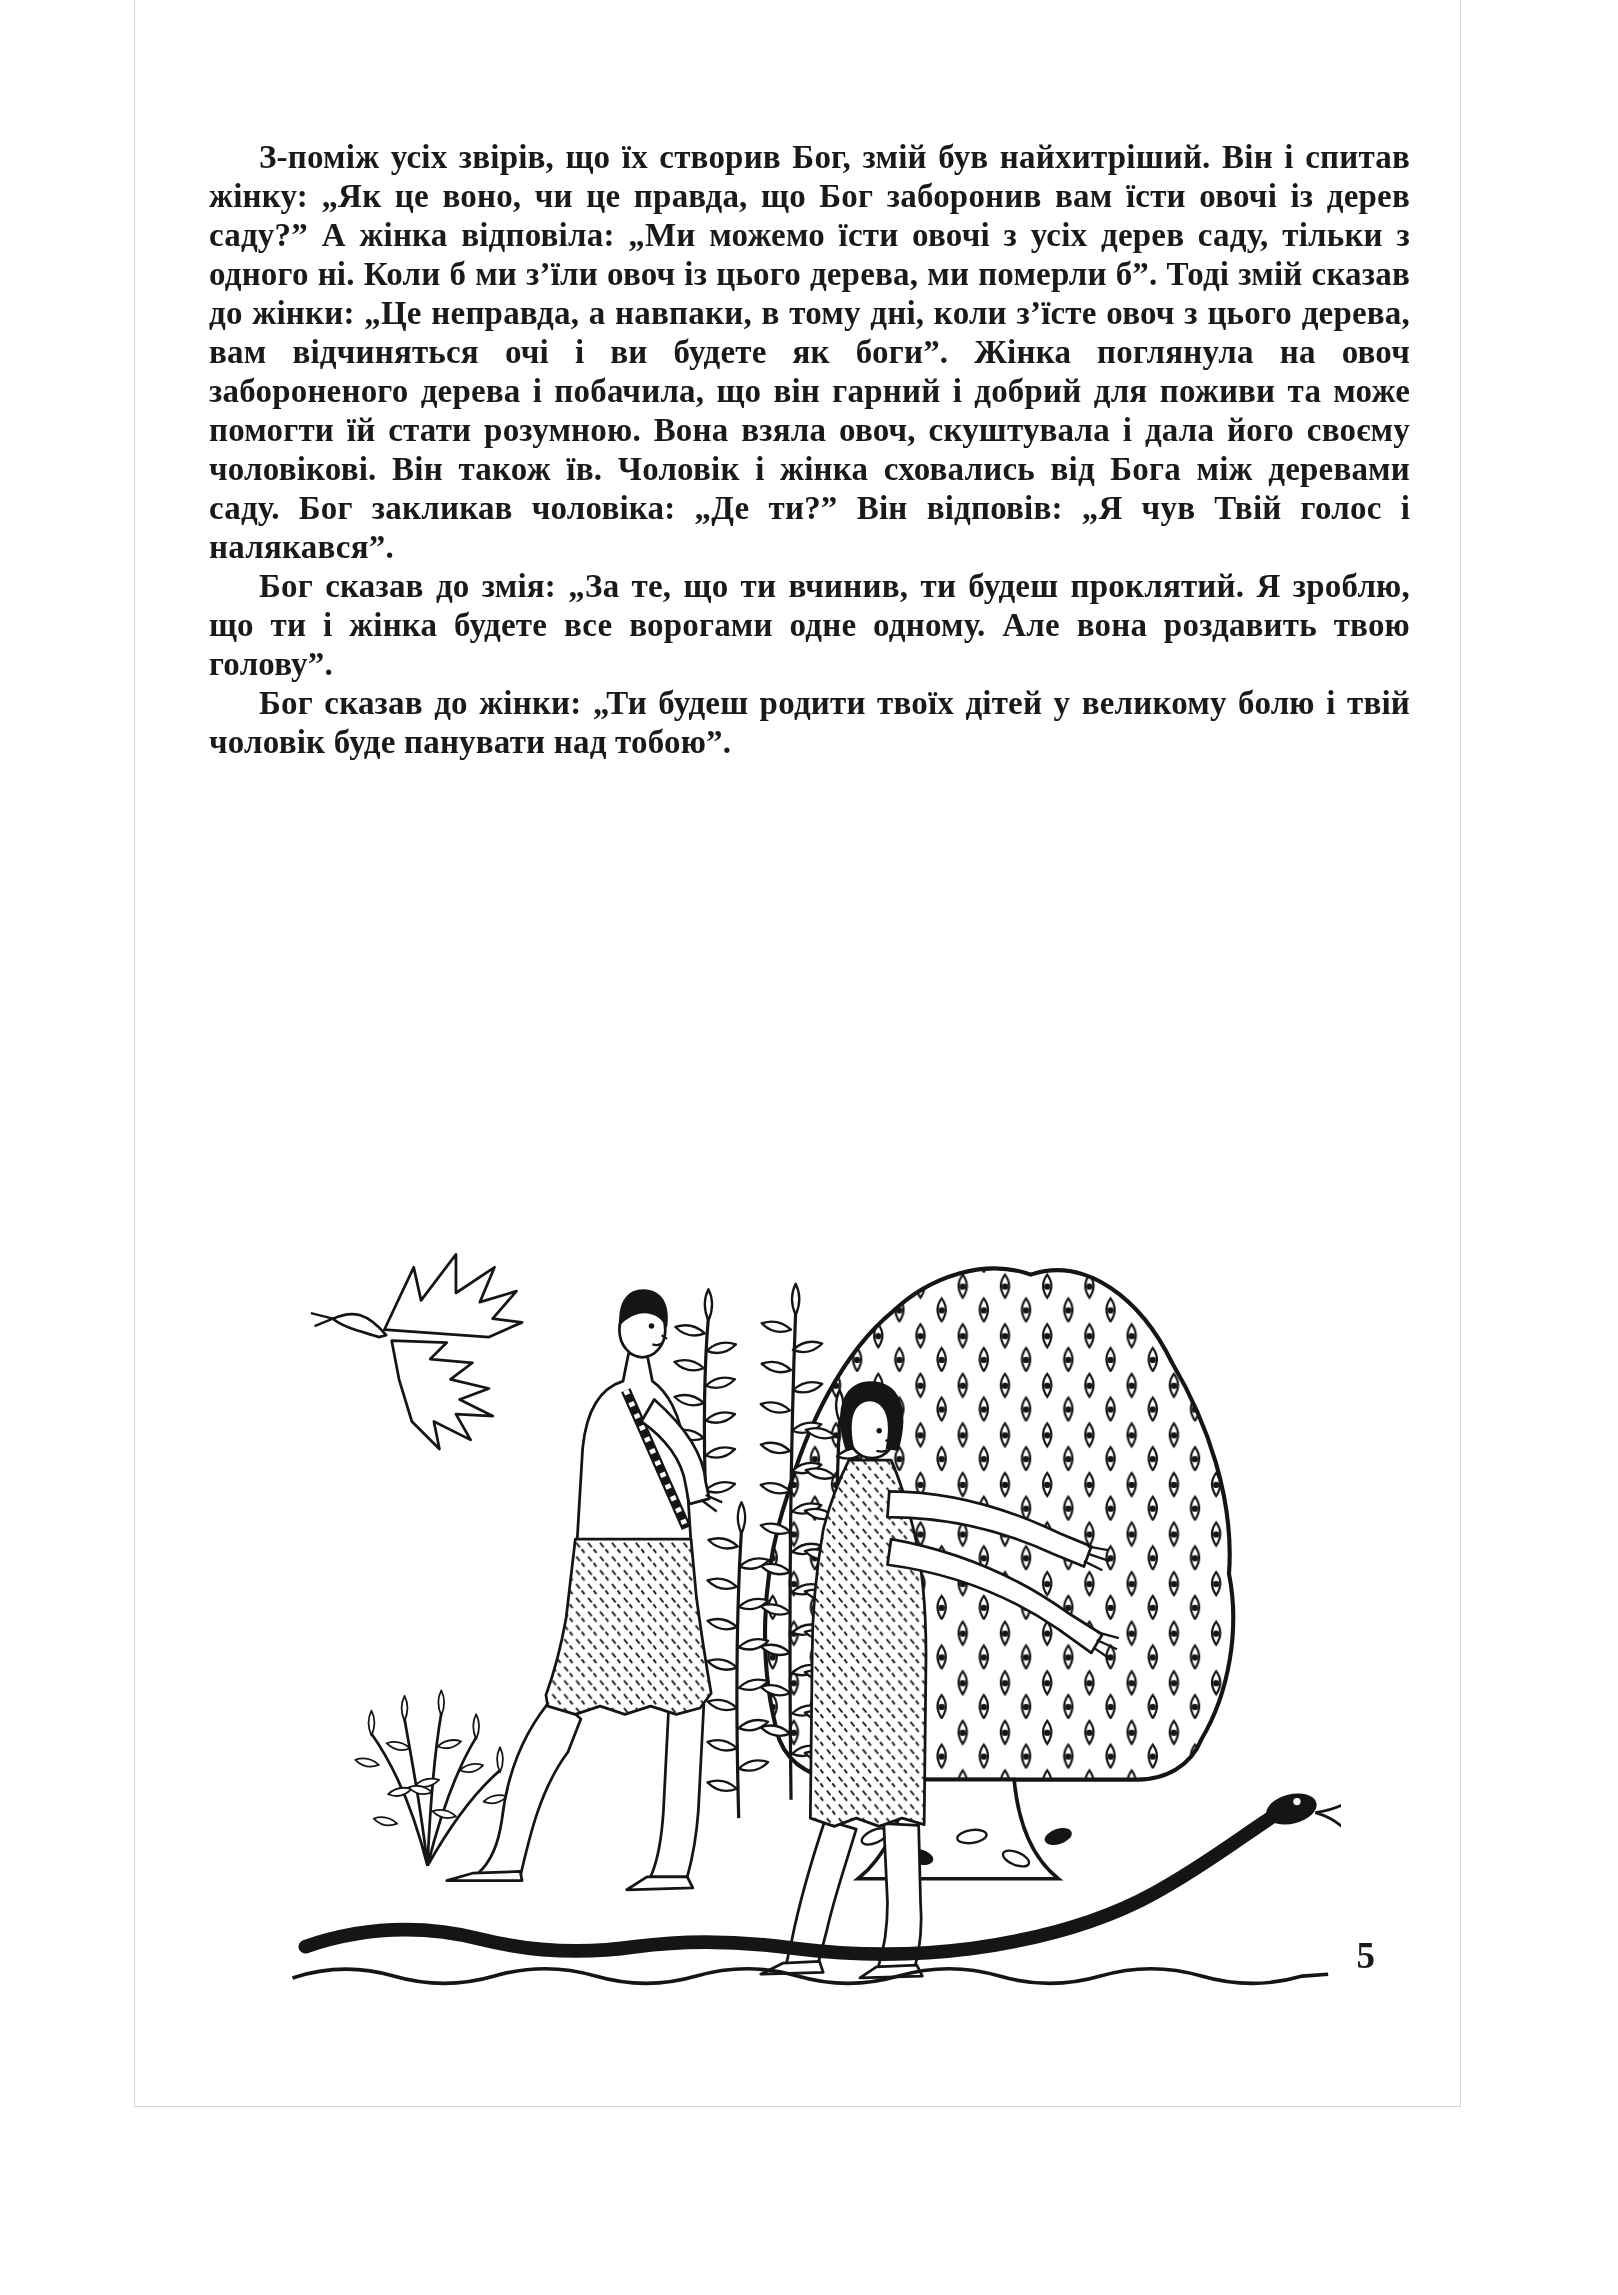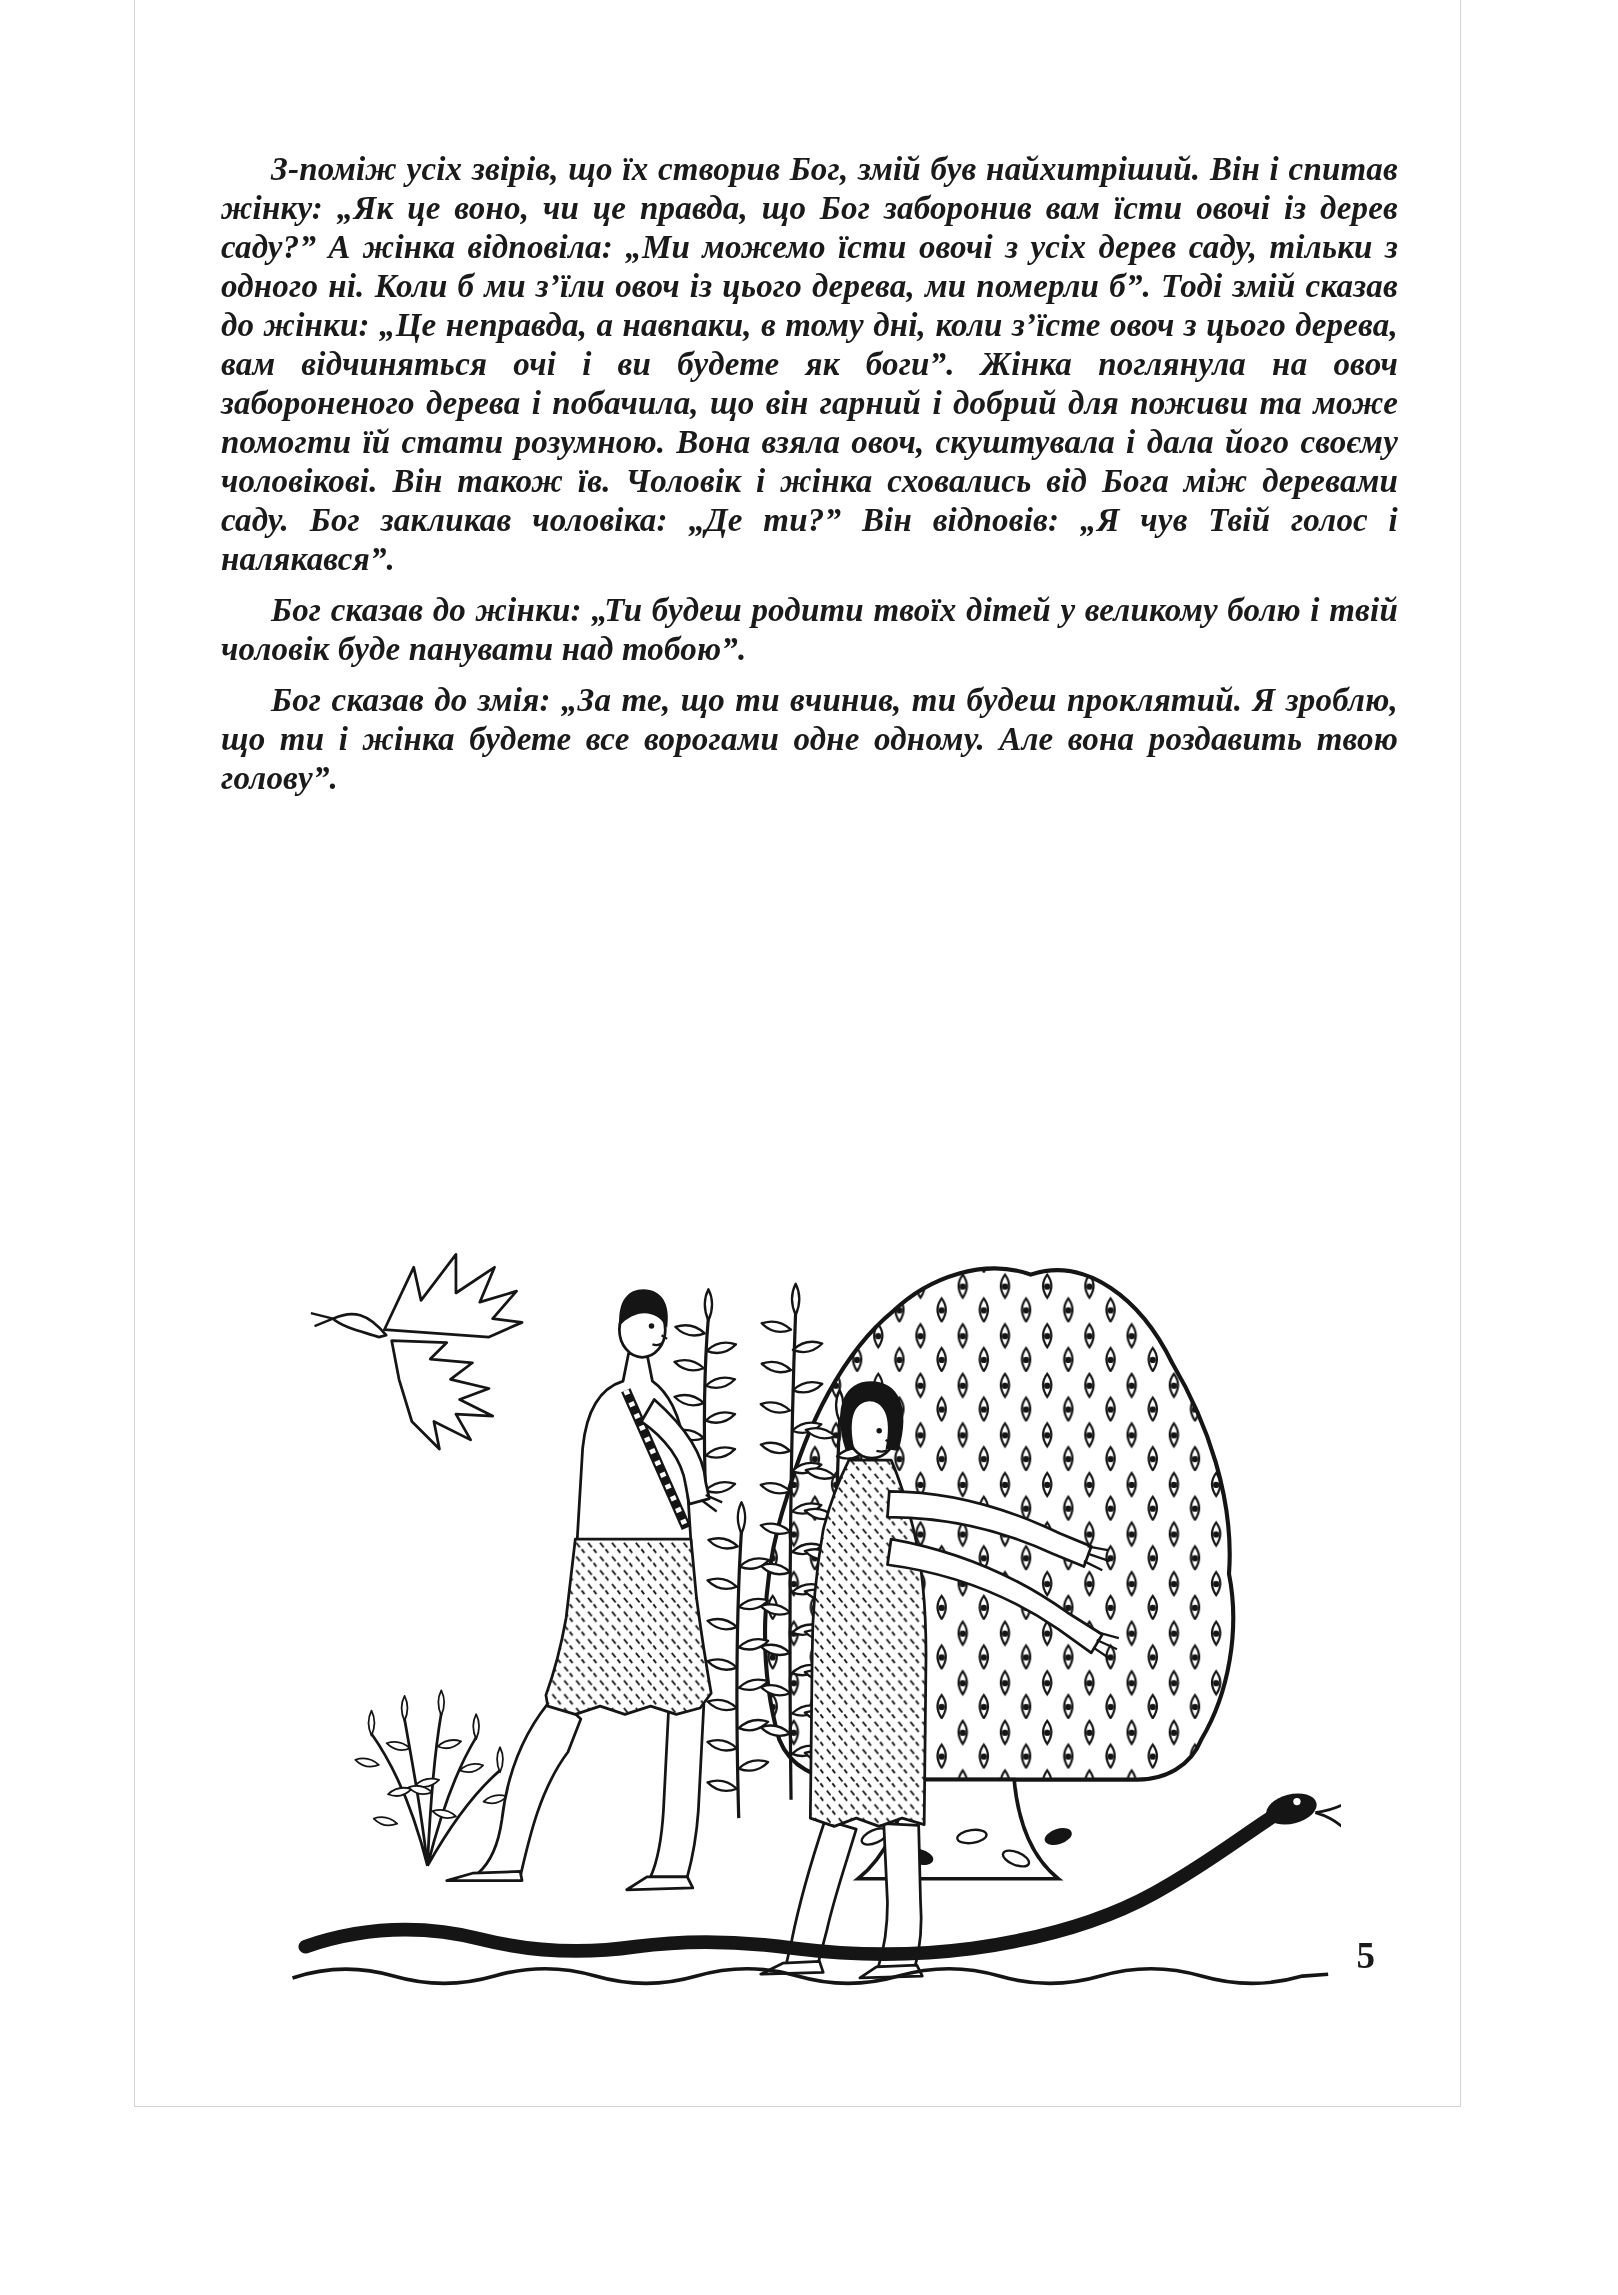--- a/index.html
+++ b/index.html
@@ -21,21 +21,21 @@
   .text-block {
     position:absolute;
     top:138px; left:209px;
     width:1201px;
     font-size:33px;
     font-weight:700;
     line-height:39px;
     text-align:justify;
     letter-spacing:0.2px;
   }
-  .text-block p { margin:12px; text-indent:50px;font-style:italic; }
+  .text-block p { margin:0; text-indent:50px; }
   .illustration {
     position:absolute;
     top:1223px; left:276px;
     width:1065px; height:790px;
     margin:0;
   }
   .illustration svg { display:block; width:1065px; height:790px; }
   .page-number {
     position:absolute;
     top:1934px; right:244px;
@@ -45,22 +45,22 @@
 </style>
 </head>
 <body>
 
 <div class="page">
 
   <div class="scan-border"></div>
 
   <div class="text-block">
     <p>З-поміж усіх звірів, що їх створив Бог, змій був найхитріший. Він і спитав жінку: „Як це воно, чи це правда, що Бог заборонив вам їсти овочі із дерев саду?” А жінка відповіла: „Ми можемо їсти овочі з усіх дерев саду, тільки з одного ні. Коли б ми з’їли овоч із цього дерева, ми померли б”. Тоді змій сказав до жінки: „Це неправда, а навпаки, в тому дні, коли з’їсте овоч з цього дерева, вам відчиняться очі і ви будете як боги”. Жінка поглянула на овоч забороненого дерева і побачила, що він гарний і добрий для поживи та може помогти їй стати розумною. Вона взяла овоч, скуштувала і дала його своєму чоловікові. Він також їв. Чоловік і жінка сховались від Бога між деревами саду. Бог закликав чоловіка: „Де ти?” Він відповів: „Я чув Твій голос і налякався”.</p>
+    <p>Бог сказав до змія: „За те, що ти вчинив, ти будеш проклятий. Я зроблю, що ти і жінка будете все ворогами одне одному. Але вона роздавить твою голову”.</p>
     <p>Бог сказав до жінки: „Ти будеш родити твоїх дітей у великому болю і твій чоловік буде панувати над тобою”.</p>
-    <p>Бог сказав до змія: „За те, що ти вчинив, ти будеш проклятий. Я зроблю, що ти і жінка будете все ворогами одне одному. Але вона роздавить твою голову”.</p>
   </div>
 
   <figure class="illustration">
     <svg viewBox="0 0 1160 860" xmlns="http://www.w3.org/2000/svg">
       <defs>
         <pattern id="leaves" width="46" height="54" patternUnits="userSpaceOnUse">
           <rect width="46" height="54" fill="#ffffff"></rect>
           <path d="M12 2 Q21 14 12 27 Q3 14 12 2 Z" fill="none" stroke="#151515" stroke-width="2.4"></path>
           <circle cx="12" cy="15" r="3.4" fill="#151515"></circle>
           <path d="M35 28 Q44 40 35 53 Q26 40 35 28 Z" fill="none" stroke="#151515" stroke-width="2.4"></path>

